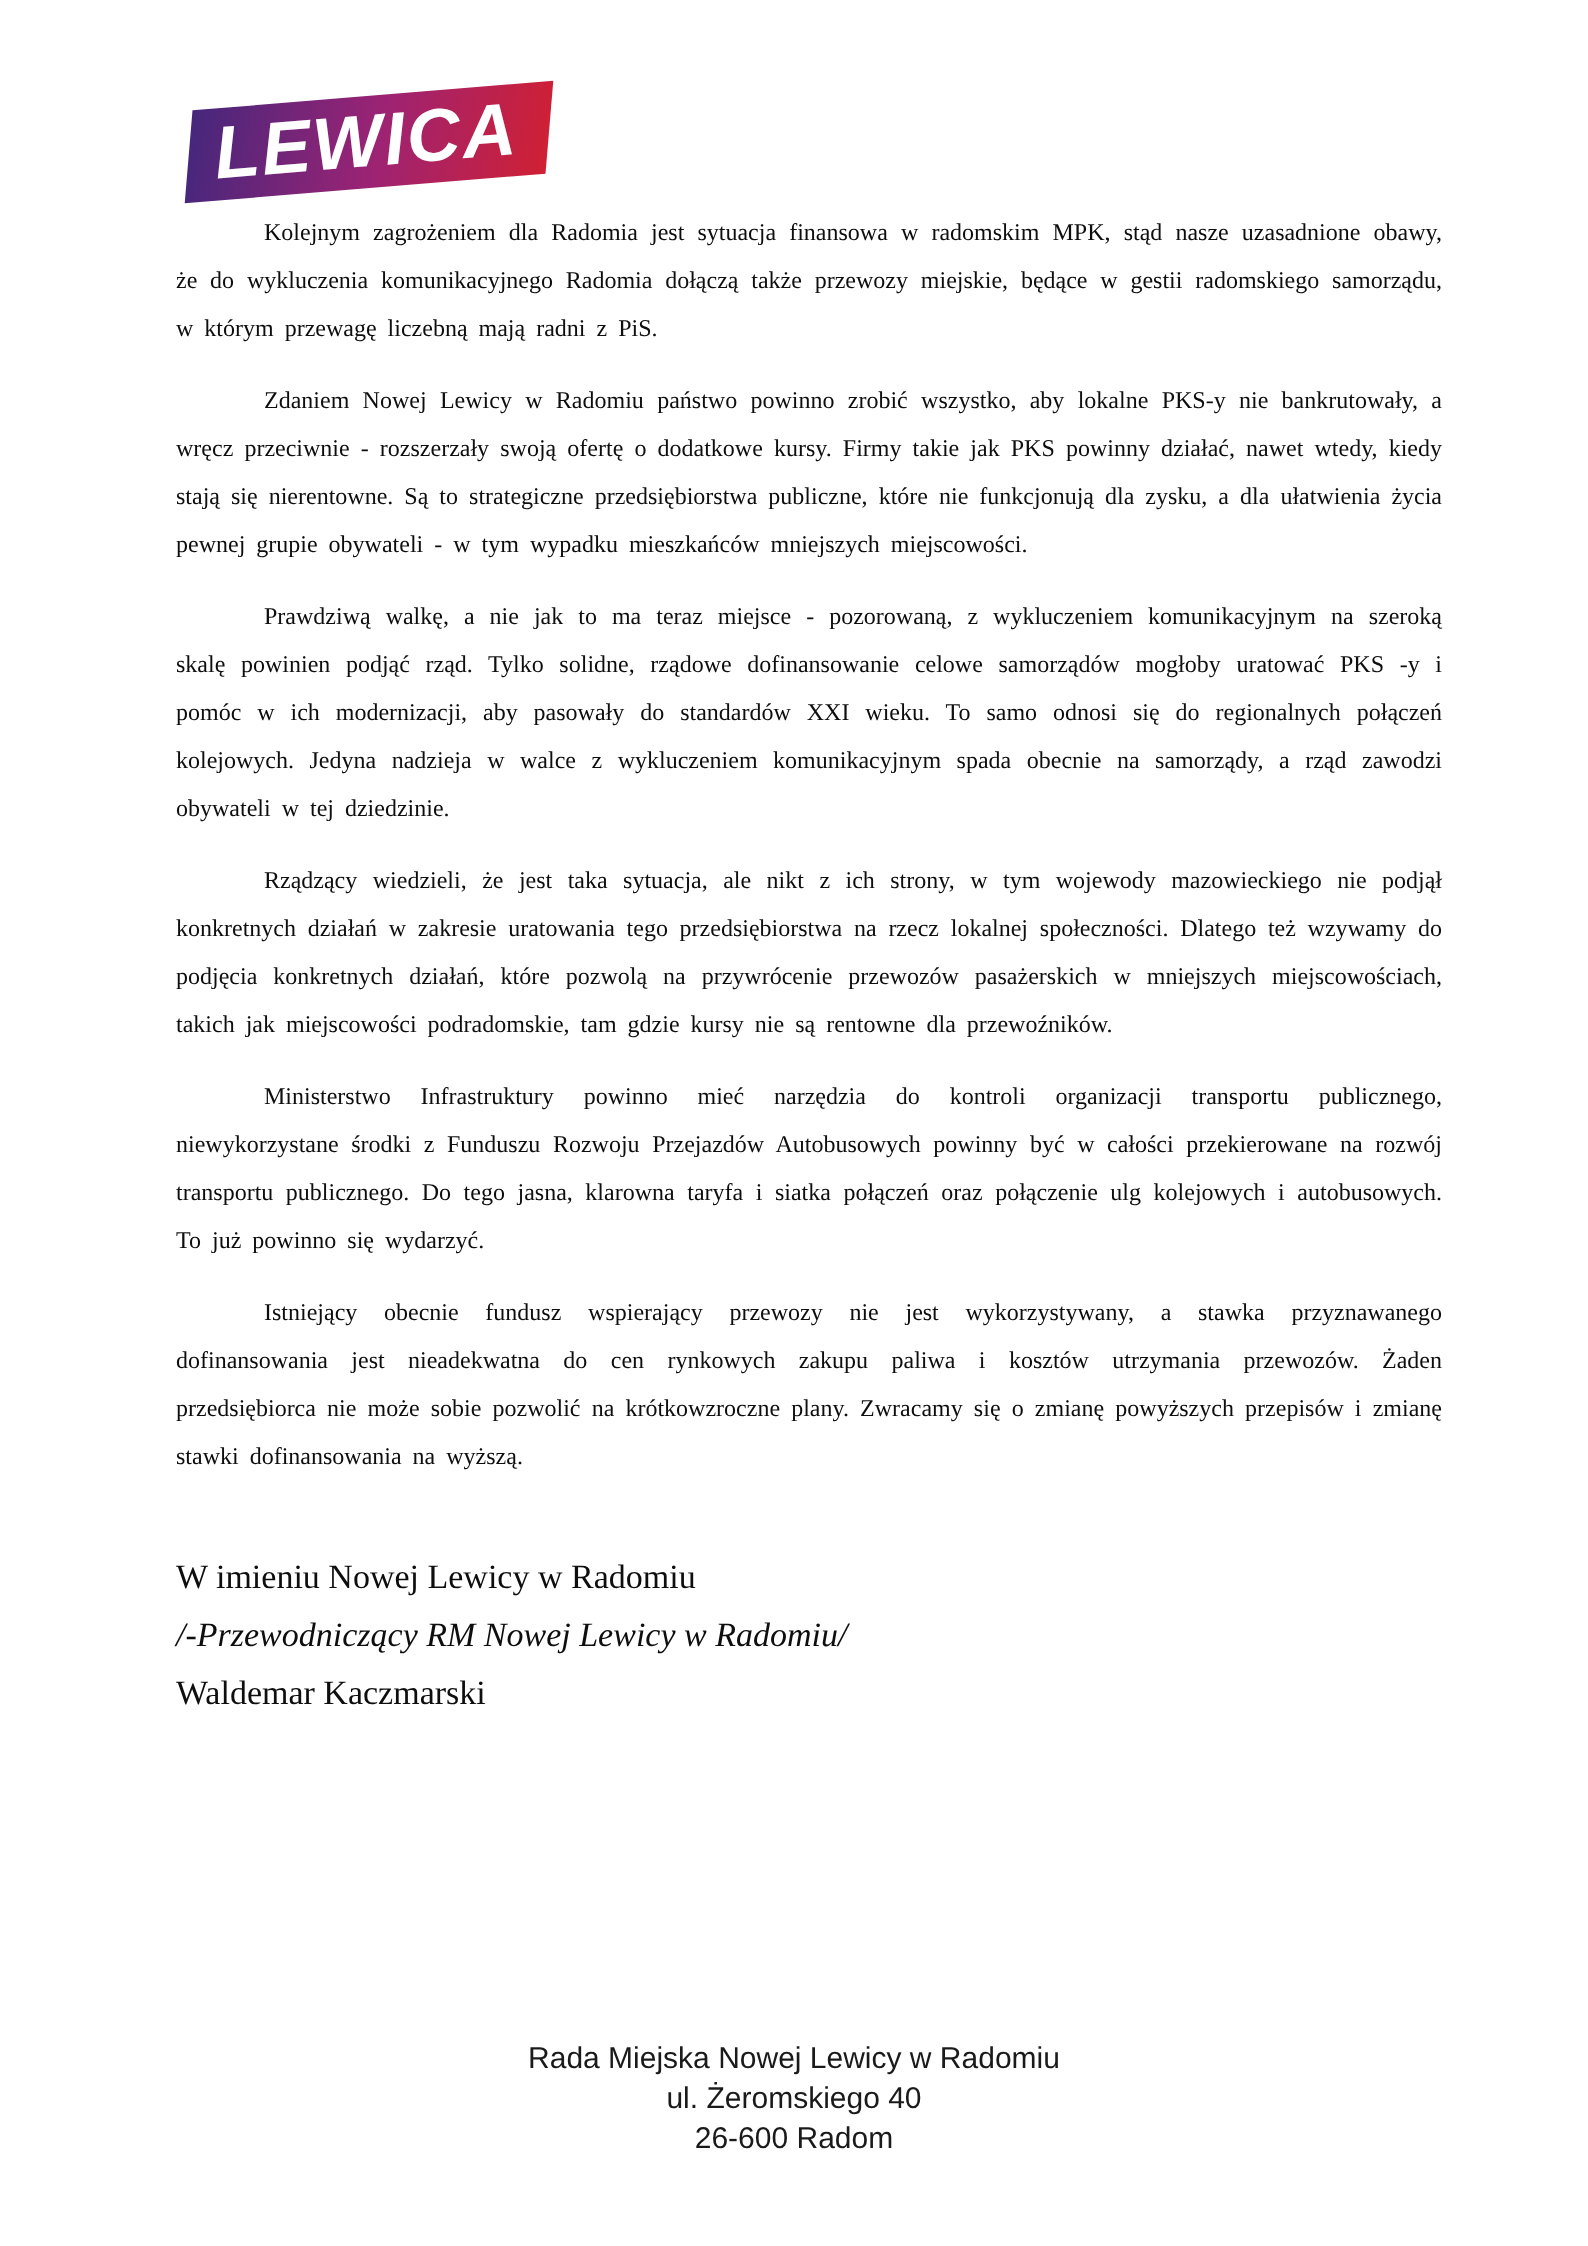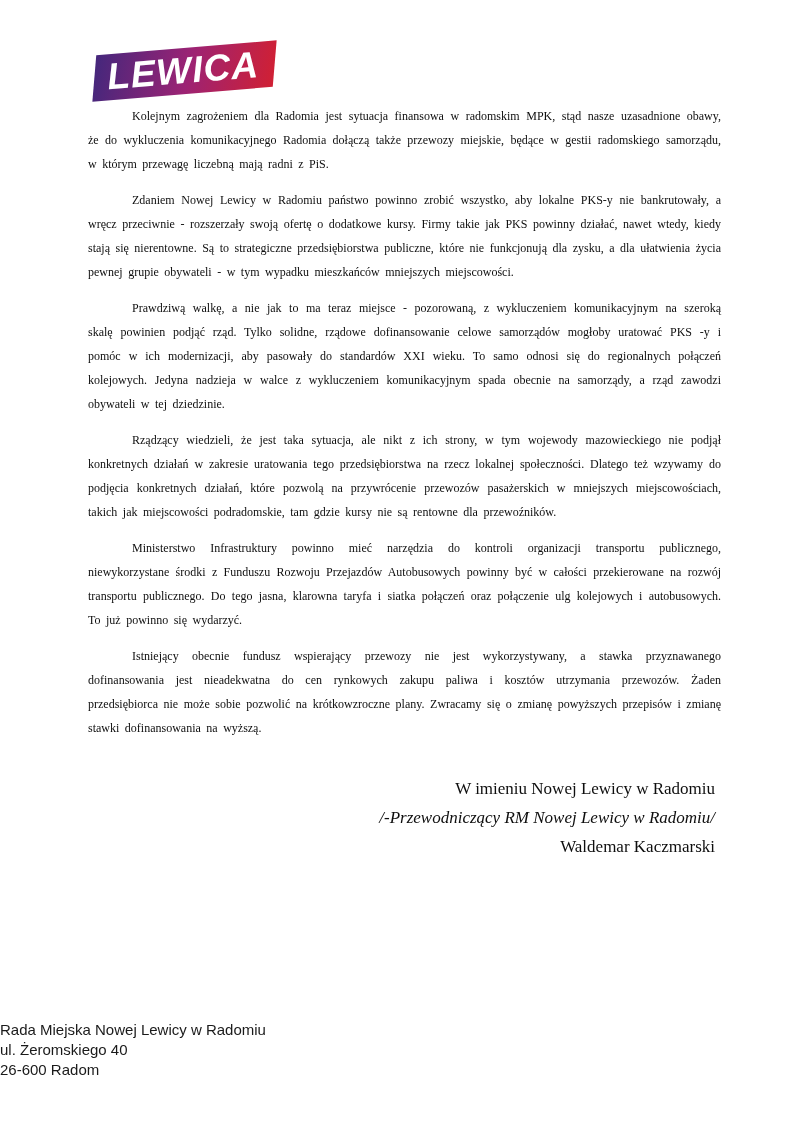--- a/index.html
+++ b/index.html
@@ -56,35 +56,35 @@
     margin: 0 0 12px 0;
     font-size: 12px;
     line-height: 24px;
     text-align: justify;
     text-indent: 44px;
     word-spacing: 2.5px;
   }
   
   .signature {
     margin-top: 34px;
-    text-align: right;
+    text-align: left;
     font-size: 17px;
     line-height: 29px;
     padding-right: 6px;
   }
   .sig-line.italic {
     font-style: italic;
   }
   
   .footer {
     position: absolute;
     left: 0;
     right: 0;
     top: 1020px;
-    text-align: left;
+    text-align: center;
     font-family: "Liberation Sans", "DejaVu Sans", sans-serif;
     font-size: 15px;
     line-height: 20px;
     color: #1a1a1a;
   }
 </style>
 </head>
 <body>
 
 <div class="page">

